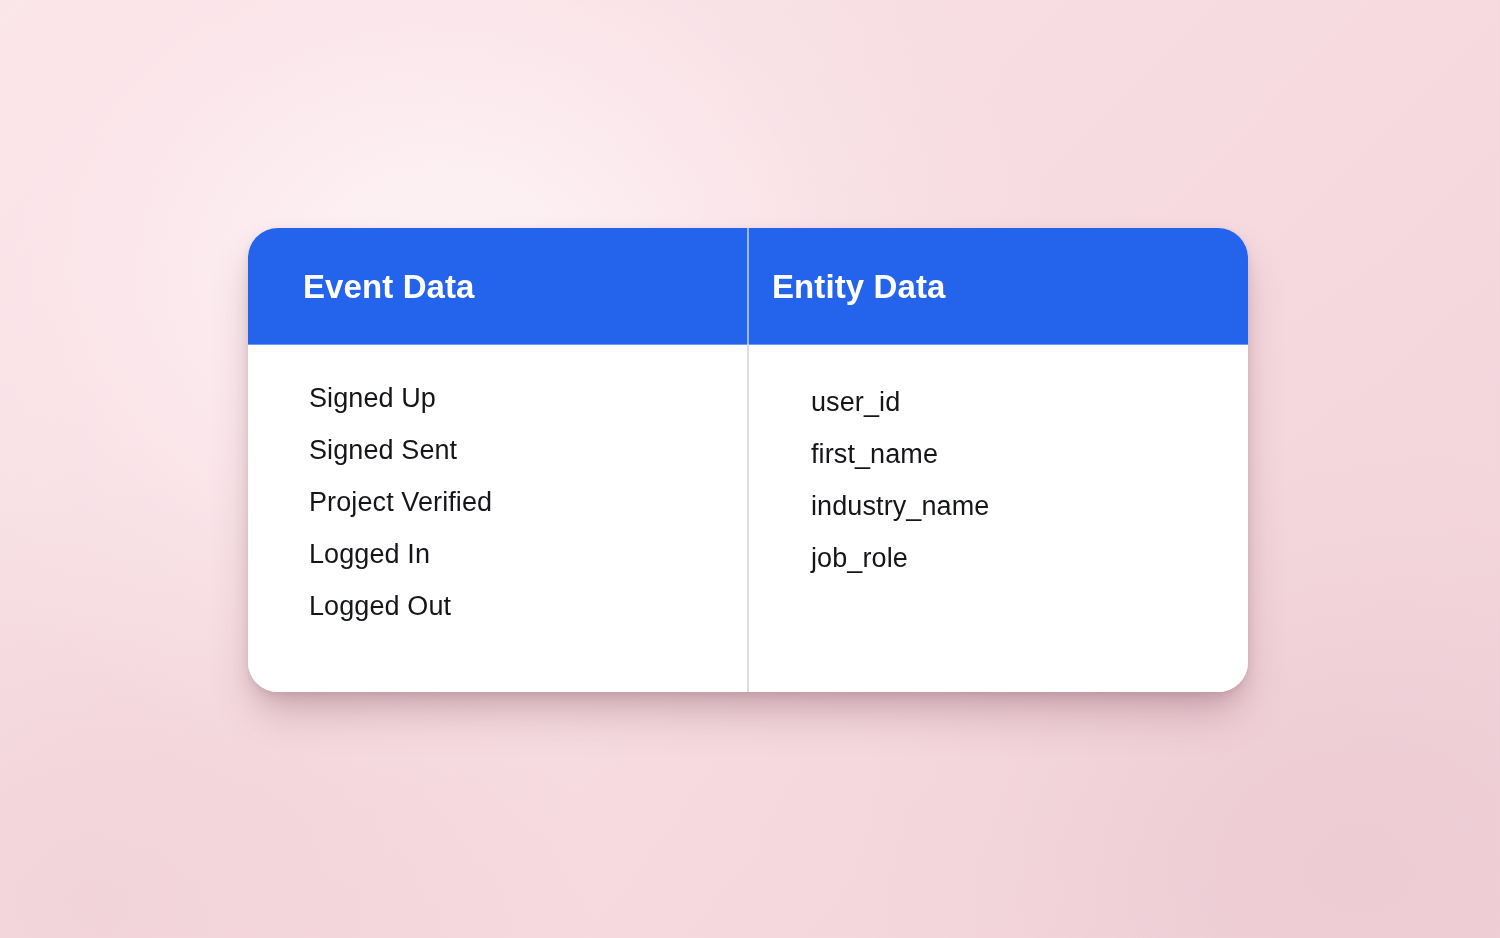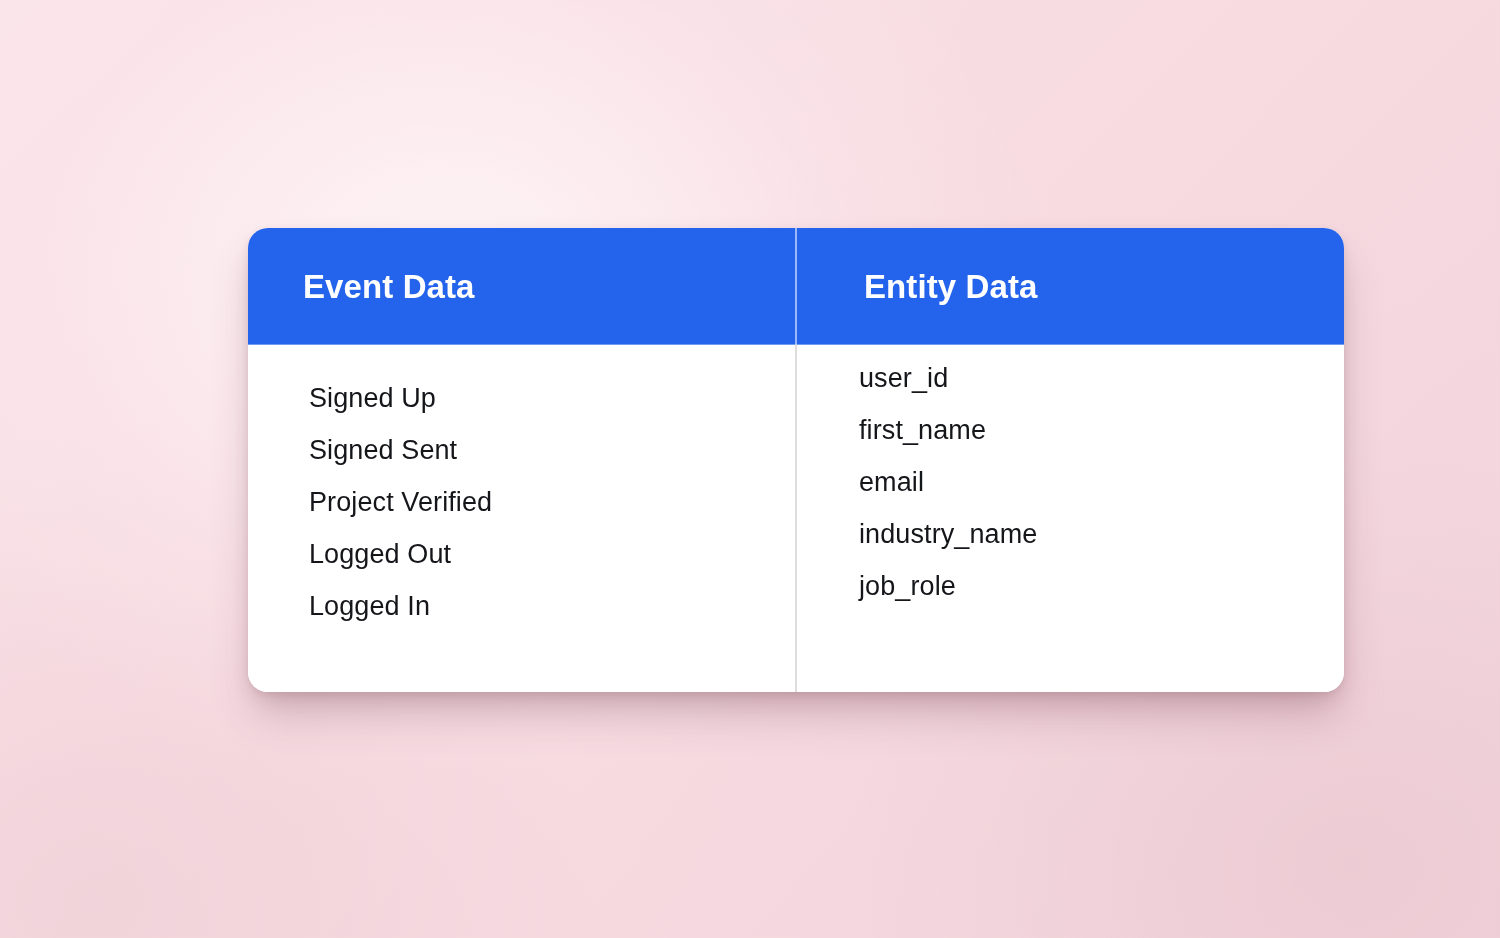--- a/index.html
+++ b/index.html
@@ -38,23 +38,23 @@
     background-image:
       repeating-linear-gradient(0deg, rgba(255,255,255,0.035) 0px, rgba(255,255,255,0.035) 1px, rgba(0,0,0,0.012) 1px, rgba(0,0,0,0.012) 2px),
       repeating-linear-gradient(90deg, rgba(255,255,255,0.03) 0px, rgba(255,255,255,0.03) 1px, rgba(0,0,0,0.01) 1px, rgba(0,0,0,0.01) 2px);
   }
 
   
   #card {
     position: absolute;
     left: 248px;
     top: 228px;
-    width: 1096px;
+    width: 1000px;
     height: 464px;
-    border-radius: 20px;
+    border-radius: 30px;
     background: #ffffff;
     overflow: hidden;
     box-shadow:
       0 26px 42px -6px rgba(120, 70, 85, 0.30),
       0 10px 20px -6px rgba(120, 70, 85, 0.18),
       0 2px 6px rgba(120, 70, 85, 0.10);
     display: flex;
     flex-direction: column;
   }
 
@@ -67,21 +67,21 @@
     position: relative;
   }
   .header-cell {
     flex: 0 0 50%;
     display: flex;
     align-items: center;
     box-sizing: border-box;
     padding-left: 55px;
   }
   .header-cell.right {
-    padding-left: 68px;
+    padding-left: 24px;
   }
   .header-title {
     color: #ffffff;
     font-size: 33px;
     font-weight: 700;
     letter-spacing: 0.1px;
     line-height: 1;
     white-space: nowrap;
   }
   
@@ -119,21 +119,21 @@
     width: 2px;
     margin-left: -1px;
     background: #dddddd;
   }
   .body-cell {
     flex: 0 0 50%;
     box-sizing: border-box;
     padding-left: 55px;
   }
   .body-cell.left  { padding-top: 21px; }
-  .body-cell.right { padding-left: 57px; padding-top: 1px; }
+  .body-cell.right { padding-left: 57px; padding-top: 25px; }
 
   .list {
     list-style: none;
     margin: 6px;
     padding: 0;
   }
   .list-item {
     color: #15161a;
     font-size: 27px;
     font-weight: 400;
@@ -166,30 +166,29 @@
       <div id="header-underline"></div>
     </div>
 
     <div id="body">
 
       <div class="body-cell left">
         <ul class="list">
           <li class="list-item">Signed Up</li>
           <li class="list-item">Signed Sent</li>
           <li class="list-item">Project Verified</li>
+          <li class="list-item">Logged In</li>
           <li class="list-item">Logged Out</li>
-          <li class="list-item">Logged In</li>
         </ul>
       </div>
 
       <div class="body-cell right">
         <ul class="list">
           <li class="list-item">user_id</li>
           <li class="list-item">first_name</li>
-          <li class="list-item">email</li>
           <li class="list-item">industry_name</li>
           <li class="list-item">job_role</li>
         </ul>
       </div>
 
       <div id="body-divider"></div>
     </div>
 
   </div>
 </div>

